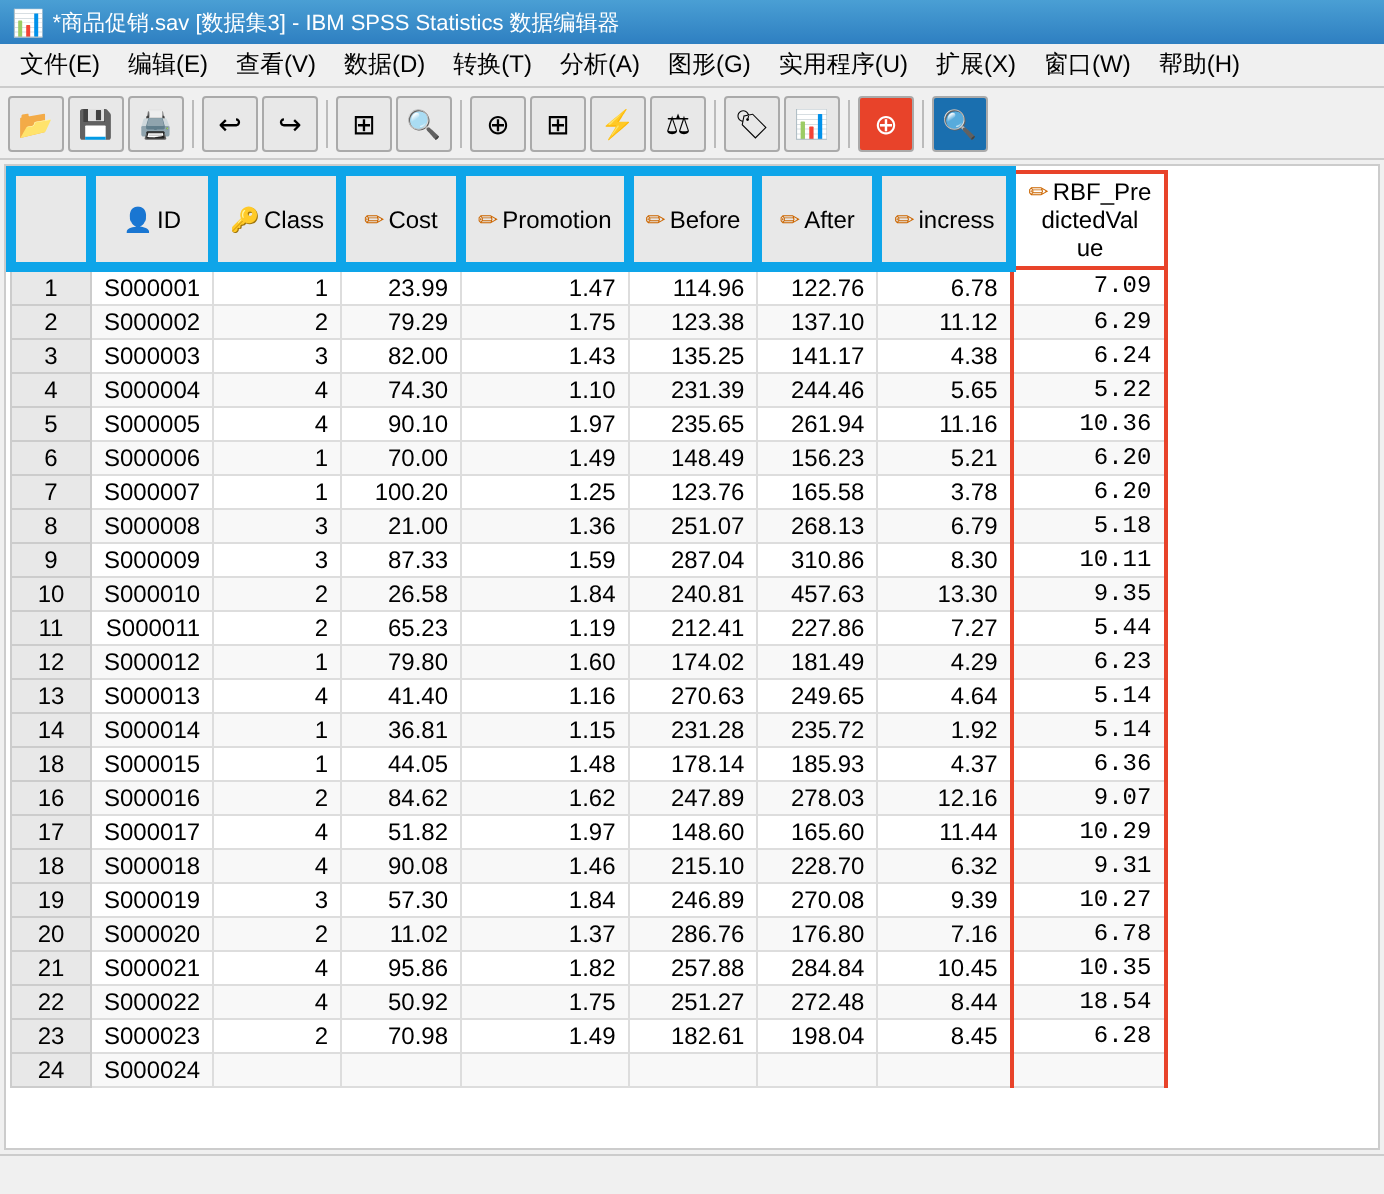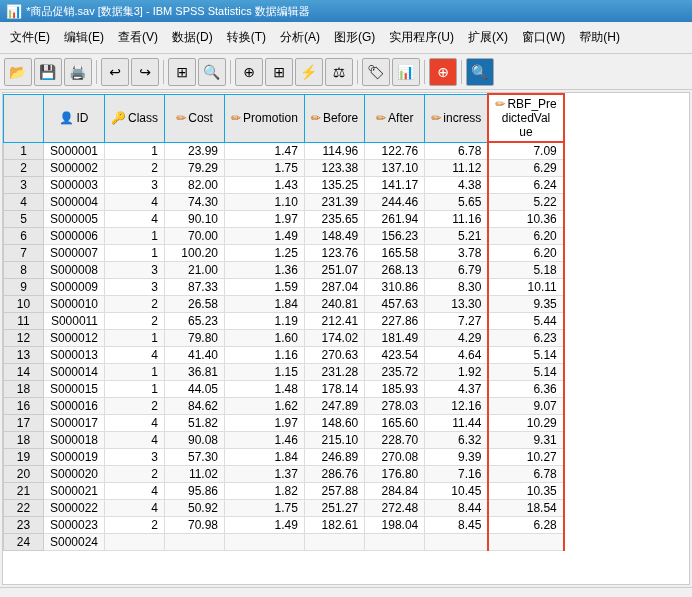--- a/index.html
+++ b/index.html
@@ -18,21 +18,21 @@
     }
     .title-bar-icon { font-size: 13px; }
     
     
     .menu-bar {
       background: #f0f0f0;
       border-bottom: 1px solid #ccc;
       display: flex;
       padding: 2px 4px;
       gap: 2px;
-      height: 32px;
+      height: 22px;
       align-items: center;
     }
     .menu-item {
       padding: 2px 6px;
       cursor: pointer;
       font-size: 12px;
       white-space: nowrap;
     }
     
     
@@ -71,21 +71,21 @@
       border: 1px solid #ccc;
       margin: 2px;
     }
     table {
       border-collapse: collapse;
       font-size: 12px;
       white-space: nowrap;
     }
     thead tr th {
       background: #e8e8e8;
-      border: 1px solid #0ea5e9;
+      border: 5px solid #0ea5e9;
       padding: 2px 6px;
       text-align: center;
       position: sticky;
       top: 0;
       z-index: 10;
       font-weight: normal;
       min-width: 60px;
     }
     thead tr th.col-id { min-width: 40px; }
     .col-header-icon { color: #cc6600; margin-right: 2px; }
@@ -121,20 +121,21 @@
     
     .highlighted-header {
       background: white !important;
       border: 2px solid #e8432a !important;
       position: relative;
     }
     
     .last-col-data {
       border-left: 2px solid #e8432a !important;
       border-right: 2px solid #e8432a !important;
+      font-family: Liberation Mono, monospace;
     }
   </style>
 </head>
 <body>
 
 <div class="title-bar">
   <span class="title-bar-icon">📊</span>
   <span>*商品促销.sav [数据集3] - IBM SPSS Statistics 数据编辑器</span>
 </div>
 
@@ -341,21 +342,21 @@
             <td>4.29</td>
             <td class="last-col-data">6.23</td>
           </tr>
           <tr>
             <td>13</td>
             <td class="text-left">S000013</td>
             <td>4</td>
             <td>41.40</td>
             <td>1.16</td>
             <td>270.63</td>
-            <td>423.54</td>
+            <td>249.65</td>
             <td>4.64</td>
             <td class="last-col-data">5.14</td>
           </tr>
           <tr>
             <td>14</td>
             <td class="text-left">S000014</td>
             <td>1</td>
             <td>36.81</td>
             <td>1.15</td>
             <td>231.28</td>

